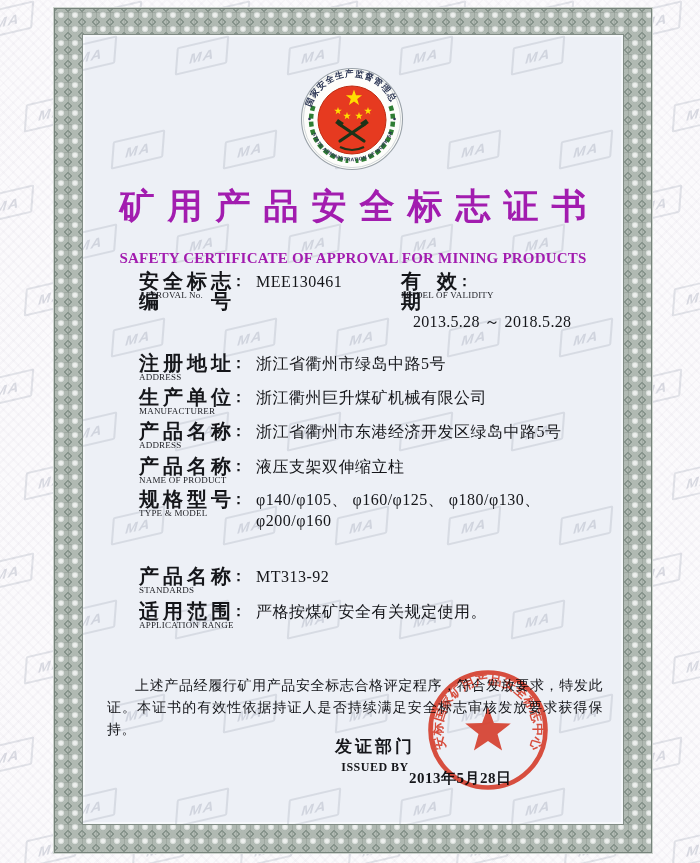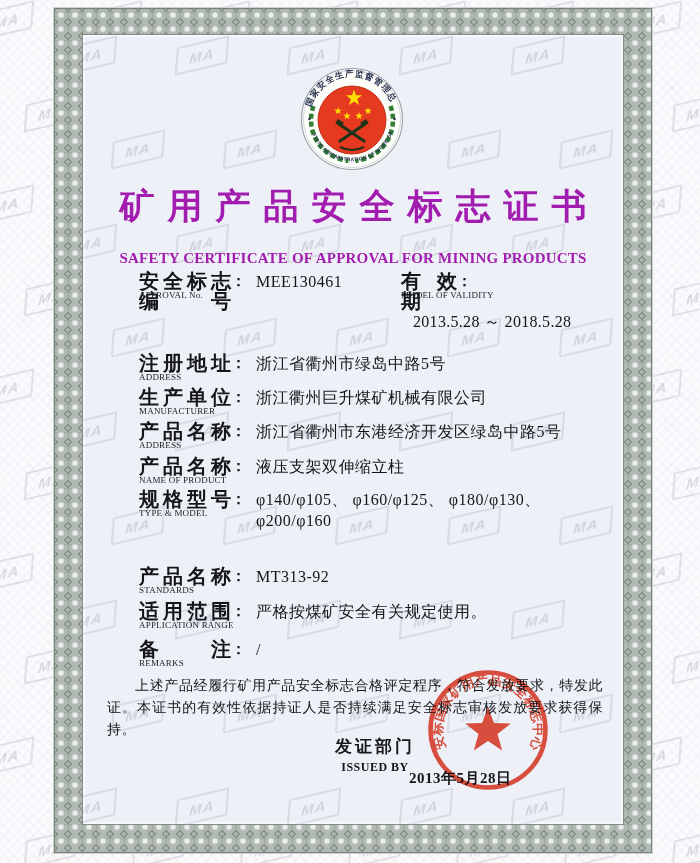--- a/index.html
+++ b/index.html
@@ -290,24 +290,20 @@
         <div class="cap">TYPE &amp; MODEL</div>
       </div>
       <div class="row" style="top:531px">
         <span class="lab">产品名称</span><span class="colon">：</span><span class="val">MT313-92</span>
         <div class="cap">STANDARDS</div>
       </div>
       <div class="row" style="top:566px">
         <span class="lab">适用范围</span><span class="colon">：</span><span class="val">严格按煤矿安全有关规定使用。</span>
         <div class="cap">APPLICATION RANGE</div>
       </div>
-      <div class="row" style="top:604px">
-        <span class="lab">备注</span><span class="colon">：</span><span class="val">/</span>
-        <div class="cap">REMARKS</div>
-      </div>
 
       <div class="statement">上述产品经履行矿用产品安全标志合格评定程序，符合发放要求，特发此证。本证书的有效性依据持证人是否持续满足安全标志审核发放要求获得保持。</div>
 
       <div class="issued">
         <div class="ib-label">发证部门</div>
         <div class="ib-cap">ISSUED BY</div>
       </div>
       <div class="issue-date">2013年5月28日</div>
 
       <svg class="seal" viewBox="0 0 126 126">

